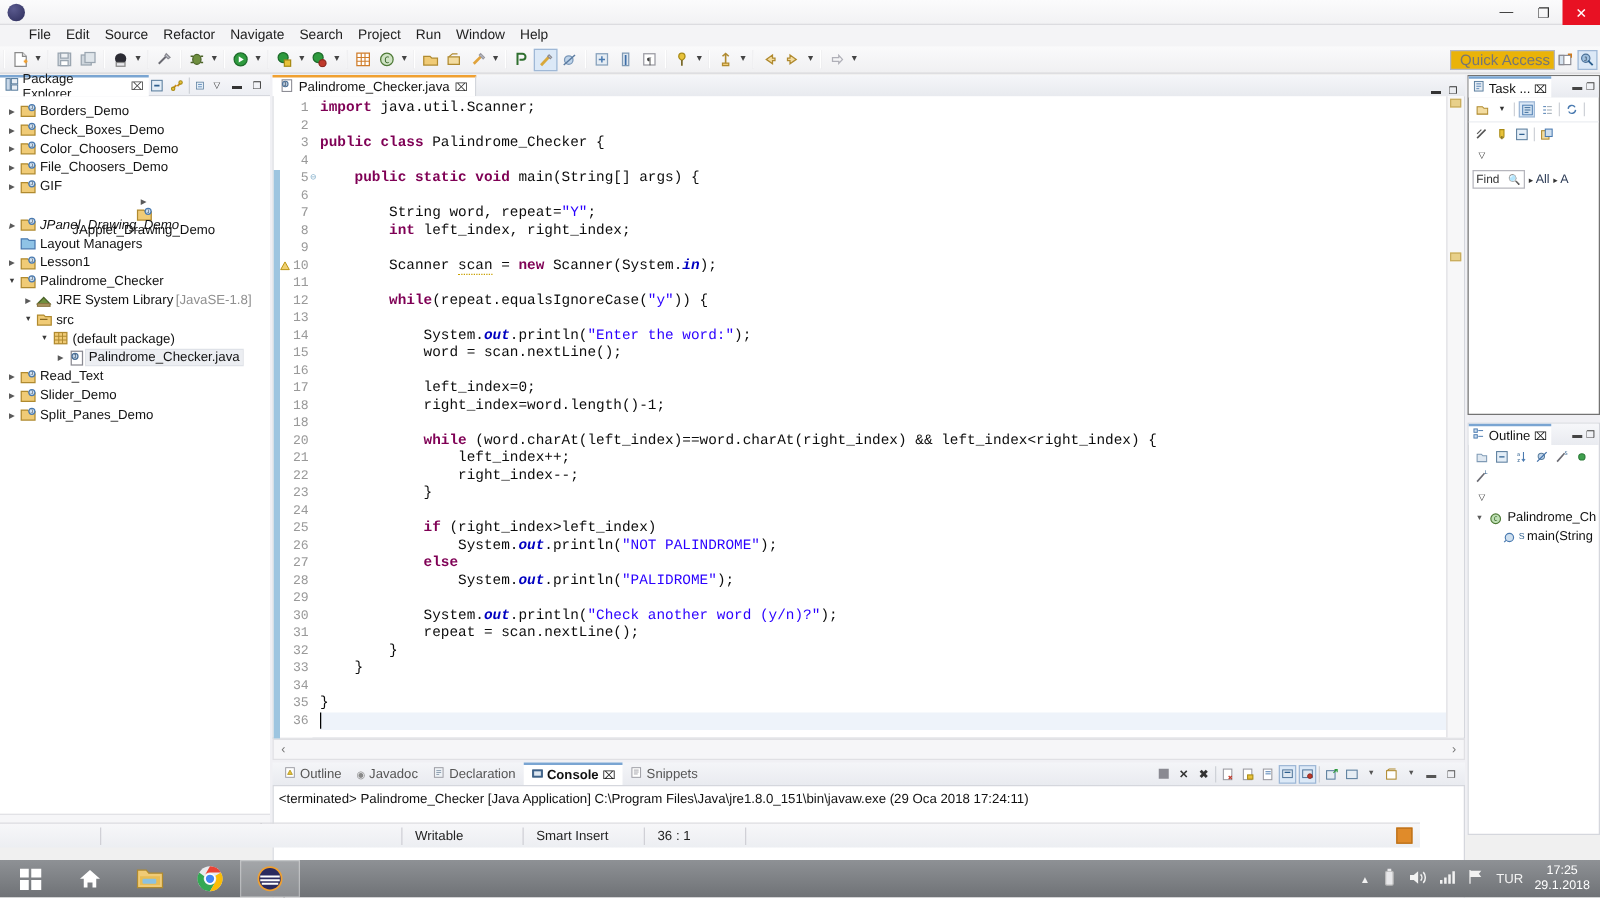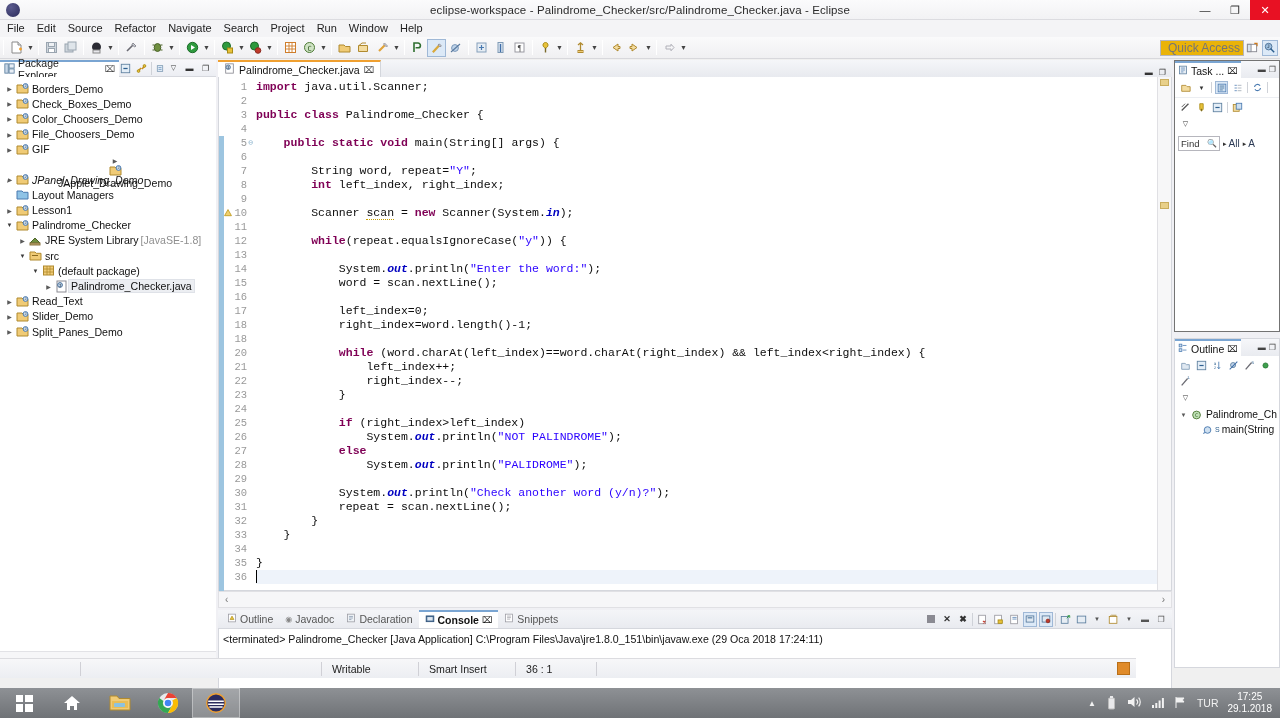--- a/index.html
+++ b/index.html
@@ -30,21 +30,21 @@
     width: 30px; height: 20px; display:flex; align-items:center; justify-content:center;
     font-size: 11px; color:#333;
   }
   #winbtns { position:absolute; right:0; top:0; display:flex; }
   #winbtns .close { color:#fff; }
   #winbtns .close.hot { background:#e81123; }
 
   
   #menubar {
     position: absolute; top: 20px; left: 0; width: 1280px; height: 17px;
-    background: #f4f4f6; display: flex; align-items: flex-start; padding-left: 1px;
+    background: #f4f4f6; display: flex; align-items: flex-start; padding-left: 17px;
   }
   #menubar .mi {
     font-size: 11px; color: #222; padding: 0 6px; line-height: 17px; cursor: default;
   }
 
   
   #toolbar {
     position: absolute; top: 37px; left: 0; width: 1280px; height: 22px;
     background: linear-gradient(#fafafb,#f0f0f2);
     border-bottom: 1px solid #d8d8dc;
@@ -207,21 +207,20 @@
   #clock { text-align:center; line-height:12px; font-size:10px; color:#fff; }
   .win-logo { display:grid; grid-template-columns:1fr 1fr; grid-template-rows:1fr 1fr; gap:2px;
               width:17px; height:17px; }
   .win-logo i { background:#fff; display:block; }
 </style>
 </head>
 <body>
 
 <div id="titlebar">
   <div id="app-logo"></div>
-  <div id="title-text">eclipse-workspace - Palindrome_Checker/src/Palindrome_Checker.java - Eclipse</div>
   <div id="winbtns">
     <div class="wbtn">—</div>
     <div class="wbtn">❐</div>
     <div class="wbtn close hot">✕</div>
   </div>
 </div>
 
 <div id="menubar">
   <div class="mi">File</div>
   <div class="mi">Edit</div>

